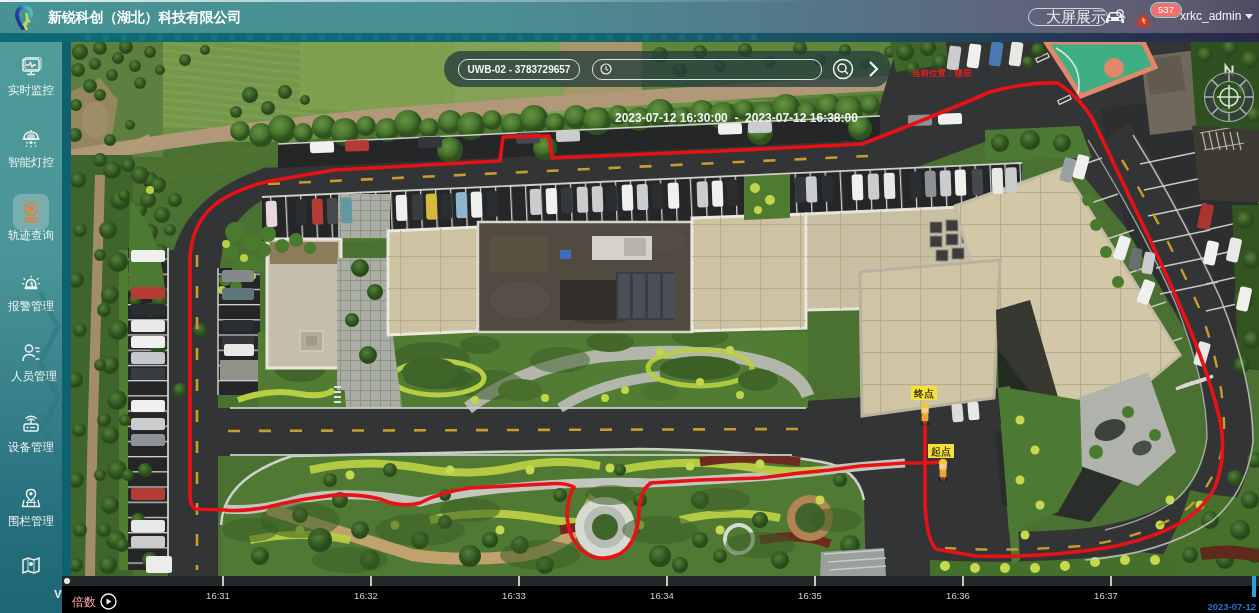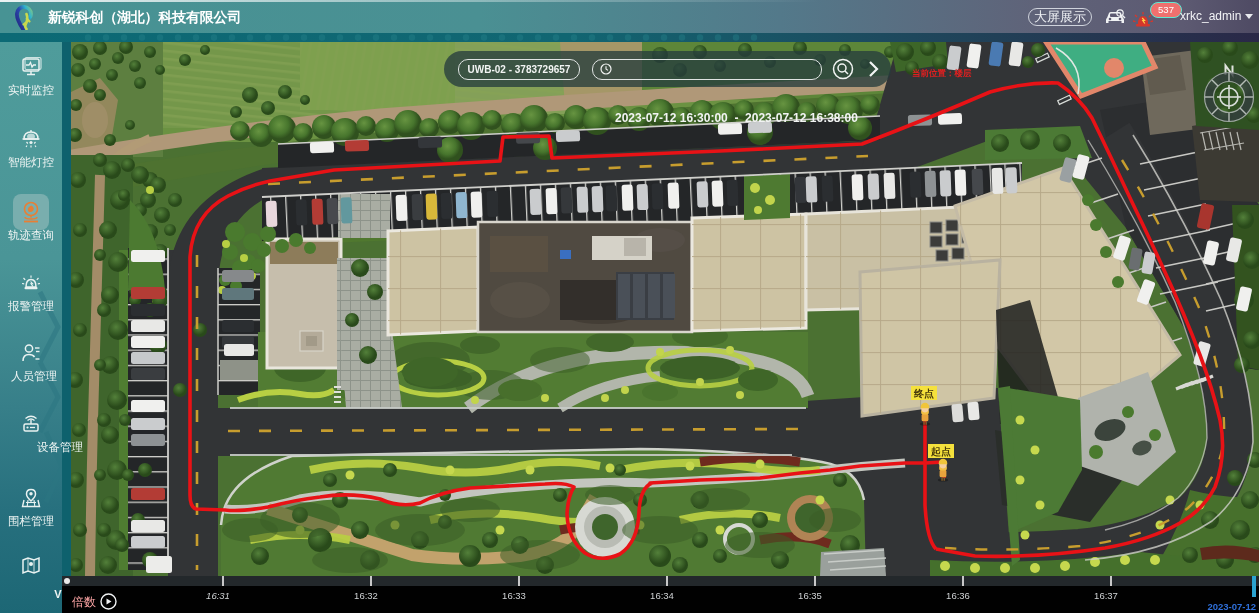--- a/index.html
+++ b/index.html
@@ -711,21 +711,21 @@
           <stop offset="75%" stop-color="#2fb3cc"></stop>
           <stop offset="100%" stop-color="#7cc48a"></stop>
         </linearGradient>
       </defs>
 <path d="M9,24 C5,18 2.5,13 3,8.5 C3.5,4.5 6.5,2 10,2 C14,2 17,5 17,9 C17,10.5 16.5,12 15.5,13" fill="none" stroke="url(#lg1)" stroke-width="3.8" stroke-linecap="round"></path>
 <path d="M12.5,9 C14,13 13,17 11.5,20 C11,21.5 11.5,23 12.5,24" fill="none" stroke="#c8d94e" stroke-width="2.6" stroke-linecap="round"></path>
 <path d="M12.8,13.5 L15.5,16.5" stroke="#c8d94e" stroke-width="2.2" stroke-linecap="round"></path>
 <path d="M11.8,17.5 L9.5,19.5" stroke="#c8d94e" stroke-width="2" stroke-linecap="round"></path>
 </svg>
 <div class="abs" style="left:48px;top:9px;width:400px;height:20px;color:#ffffff;font-size:14px;font-weight:bold;letter-spacing:-0.2px;">新锐科创（湖北）科技有限公司</div>
-<div class="abs" style="left:1028px;top:8px;width:62px;height:16px;border:1.4px solid #cfd3dc;border-radius:9px;color:#eef0f4;font-size:13px;text-align:center;line-height:16px;">大屏展示</div>
+<div class="abs" style="left:1028px;top:8px;width:62px;height:16px;border:1.4px solid #cfd3dc;border-radius:9px;color:#eef0f4;font-size:15px;text-align:center;line-height:16px;padding-left:16px;">大屏展示</div>
 <svg class="abs" style="left:1103px;top:9px" width="24" height="17" viewBox="0 0 24 17">
       <g fill="#f0f2f4">
         <path d="M4,9 L6,4 Q6.5,3 8,3 L16,3 Q17.5,3 18,4 L20,9 Q21,9.5 21,11 L21,14 L18.5,14 L18.5,12 L5.5,12 L5.5,14 L3,14 L3,11 Q3,9.5 4,9 Z"></path>
         <circle cx="7" cy="10" r="1.3" fill="#5d5a72"></circle>
         <circle cx="17" cy="10" r="1.3" fill="#5d5a72"></circle>
         <rect x="7" y="4.5" width="10" height="3.5" rx="1" fill="#5d5a72"></rect>
       </g>
       <circle cx="17" cy="4" r="3.2" fill="none" stroke="#f0f2f4" stroke-width="1.2"></circle>
       <line x1="19.5" y1="6.5" x2="22" y2="9" stroke="#f0f2f4" stroke-width="1.4"></line>
     </svg>
@@ -804,21 +804,21 @@
     </svg>
 <div class="abs" style="left:0;top:369px;width:68px;text-align:center;color:#eef4f3;font-size:11.5px;">人员管理</div>
 <svg class="abs" style="left:20px;top:413px" width="22" height="22" viewBox="0 0 22 22">
       <rect x="4" y="11" width="14" height="7" rx="1.5" fill="none" stroke="#e9f2f1" stroke-width="1.5"></rect>
       <line x1="11" y1="7" x2="11" y2="11" stroke="#e9f2f1" stroke-width="1.4"></line>
       <path d="M7.5,7.5 Q11,4.5 14.5,7.5" fill="none" stroke="#e9f2f1" stroke-width="1.3"></path>
       <path d="M5.5,5.5 Q11,1 16.5,5.5" fill="none" stroke="#e9f2f1" stroke-width="1.3"></path>
       <circle cx="7.5" cy="14.5" r="1.1" fill="#e9f2f1"></circle>
       <line x1="10" y1="14.5" x2="15" y2="14.5" stroke="#e9f2f1" stroke-width="1.3"></line>
     </svg>
-<div class="abs" style="left:0;top:440px;width:62px;text-align:center;color:#eef4f3;font-size:11.5px;padding-left:29px;">设备管理</div>
+<div class="abs" style="left:0;top:440px;width:62px;text-align:center;color:#eef4f3;font-size:11.5px;">设备管理</div>
 <svg class="abs" style="left:20px;top:487px" width="22" height="22" viewBox="0 0 22 22">
       <path d="M11,2.5 Q15.5,2.5 15.5,7 Q15.5,10 11,14 Q6.5,10 6.5,7 Q6.5,2.5 11,2.5 Z" fill="none" stroke="#e9f2f1" stroke-width="1.5"></path>
       <circle cx="11" cy="6.8" r="1.7" fill="#e9f2f1"></circle>
       <path d="M4,13 L2.5,19.5 L19.5,19.5 L18,13" fill="none" stroke="#e9f2f1" stroke-width="1.4"></path>
       <line x1="6" y1="15.5" x2="16" y2="15.5" stroke="#e9f2f1" stroke-width="1.1"></line>
       <line x1="8" y1="13" x2="7.2" y2="19.5" stroke="#e9f2f1" stroke-width="1.1"></line>
       <line x1="14" y1="13" x2="14.8" y2="19.5" stroke="#e9f2f1" stroke-width="1.1"></line>
     </svg>
 <div class="abs" style="left:0;top:514px;width:62px;text-align:center;color:#eef4f3;font-size:11.5px;">围栏管理</div>
 <svg class="abs" style="left:20px;top:555px" width="22" height="22" viewBox="0 0 22 22">
@@ -846,21 +846,21 @@
     </svg>
 <div class="abs" style="left:62px;top:576px;width:1197px;height:10px;background:#23282b;"></div>
 <div class="abs" style="left:62px;top:586px;width:1197px;height:27px;background:#010101;"></div>
 <div class="abs" style="left:222px;top:576px;width:1.5px;height:10px;background:#c8c8c8;"></div>
     <div class="abs" style="left:370px;top:576px;width:1.5px;height:10px;background:#c8c8c8;"></div>
     <div class="abs" style="left:518px;top:576px;width:1.5px;height:10px;background:#c8c8c8;"></div>
     <div class="abs" style="left:666px;top:576px;width:1.5px;height:10px;background:#c8c8c8;"></div>
     <div class="abs" style="left:814px;top:576px;width:1.5px;height:10px;background:#c8c8c8;"></div>
     <div class="abs" style="left:962px;top:576px;width:1.5px;height:10px;background:#c8c8c8;"></div>
     <div class="abs" style="left:1110px;top:576px;width:1.5px;height:10px;background:#c8c8c8;"></div>
-<div class="abs" style="left:198px;top:590px;width:40px;text-align:center;color:#cfd2d4;font-size:9.5px;font-style:italic;">16:31</div>
+<div class="abs" style="left:198px;top:590px;width:40px;text-align:center;color:#cfd2d4;font-size:9.5px;">16:31</div>
     <div class="abs" style="left:346px;top:590px;width:40px;text-align:center;color:#cfd2d4;font-size:9.5px;">16:32</div>
     <div class="abs" style="left:494px;top:590px;width:40px;text-align:center;color:#cfd2d4;font-size:9.5px;">16:33</div>
     <div class="abs" style="left:642px;top:590px;width:40px;text-align:center;color:#cfd2d4;font-size:9.5px;">16:34</div>
     <div class="abs" style="left:790px;top:590px;width:40px;text-align:center;color:#cfd2d4;font-size:9.5px;">16:35</div>
     <div class="abs" style="left:938px;top:590px;width:40px;text-align:center;color:#cfd2d4;font-size:9.5px;">16:36</div>
     <div class="abs" style="left:1086px;top:590px;width:40px;text-align:center;color:#cfd2d4;font-size:9.5px;">16:37</div>
 <div class="abs" style="left:1252px;top:576px;width:3.5px;height:21px;background:#2ba3cf;"></div>
 <div class="abs" style="left:1168px;top:601px;width:88px;text-align:right;color:#2f6fd8;font-size:9.5px;font-weight:bold;">2023-07-12 16:37:58</div>
 <div class="abs" style="left:72px;top:594px;width:40px;height:16px;color:#fca5a5;font-size:12px;">倍数</div>
 <svg class="abs" style="left:100px;top:593px" width="17" height="17" viewBox="0 0 17 17">

